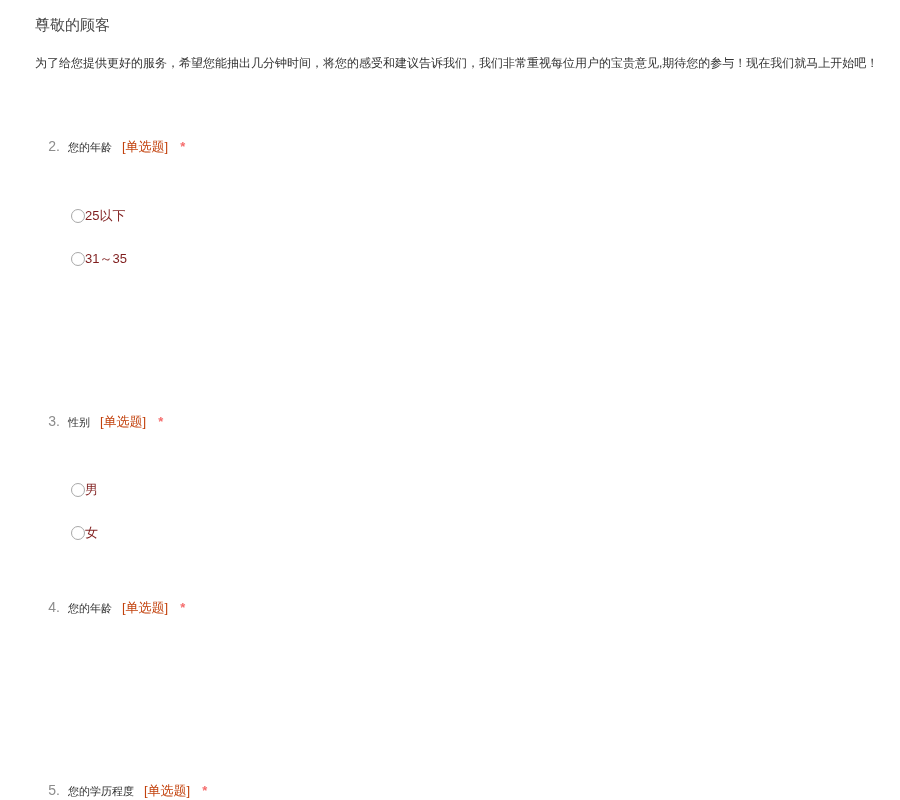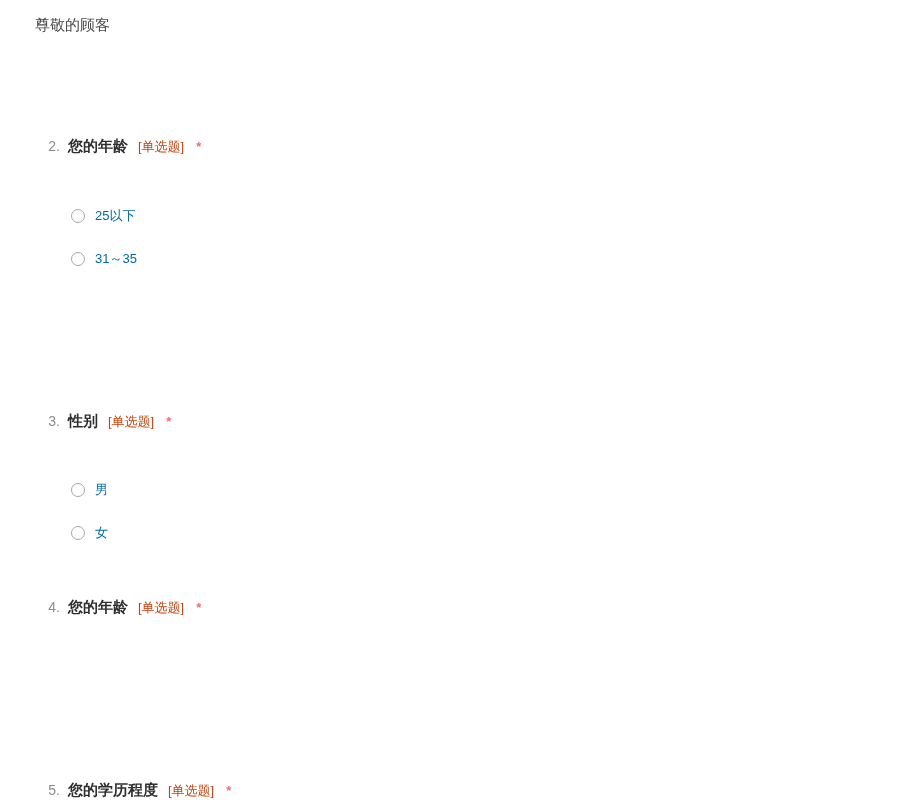--- a/index.html
+++ b/index.html
@@ -42,22 +42,22 @@
     height: 22px;
     line-height: 22px;
   }
   .q-num {
     width: 28px;
     flex: 0 0 28px;
     font-size: 14px;
     color: #8c8c8c;
   }
   .q-title {
-    font-size: 15px;
-    font-weight: 700;
+    font-size: 11px;
+    font-weight: 400;
     color: #2f2f2f;
   }
   .q-tag {
     margin-left: 10px;
     font-size: 13px;
     color: #c2410c;
   }
   .q-star {
     margin-left: 12px;
     font-size: 13px;
@@ -77,36 +77,36 @@
     cursor: pointer;
   }
   .radio-circle {
     width: 14px; height: 14px;
     flex: 0 0 14px;
     border: 1.5px solid #a8a8a8;
     border-radius: 50%;
     background: #ffffff;
   }
   .option-label {
-    margin-left: 10px;
     font-size: 13px;
-    color: #0369a1;
+    color: #7f1d1d;
   }
   .q2 { top: 135px; }
   .q3 { top: 410px; }
   .q4 { top: 596px; }
   .q5 { top: 779px; }
 </style>
 </head>
 <body>
 
 <div class="page">
 
   <div class="greeting">尊敬的顾客</div>
 
+  <div class="intro">为了给您提供更好的服务，希望您能抽出几分钟时间，将您的感受和建议告诉我们，我们非常重视每位用户的宝贵意见,期待您的参与！现在我们就马上开始吧！</div>
 
   <div class="question q2">
     <div class="q-header">
       <span class="q-num">2.</span>
       <span class="q-title">您的年龄</span>
       <span class="q-tag">[单选题]</span>
       <span class="q-star">*</span>
     </div>
     <div class="options">
       <div class="option-row">

